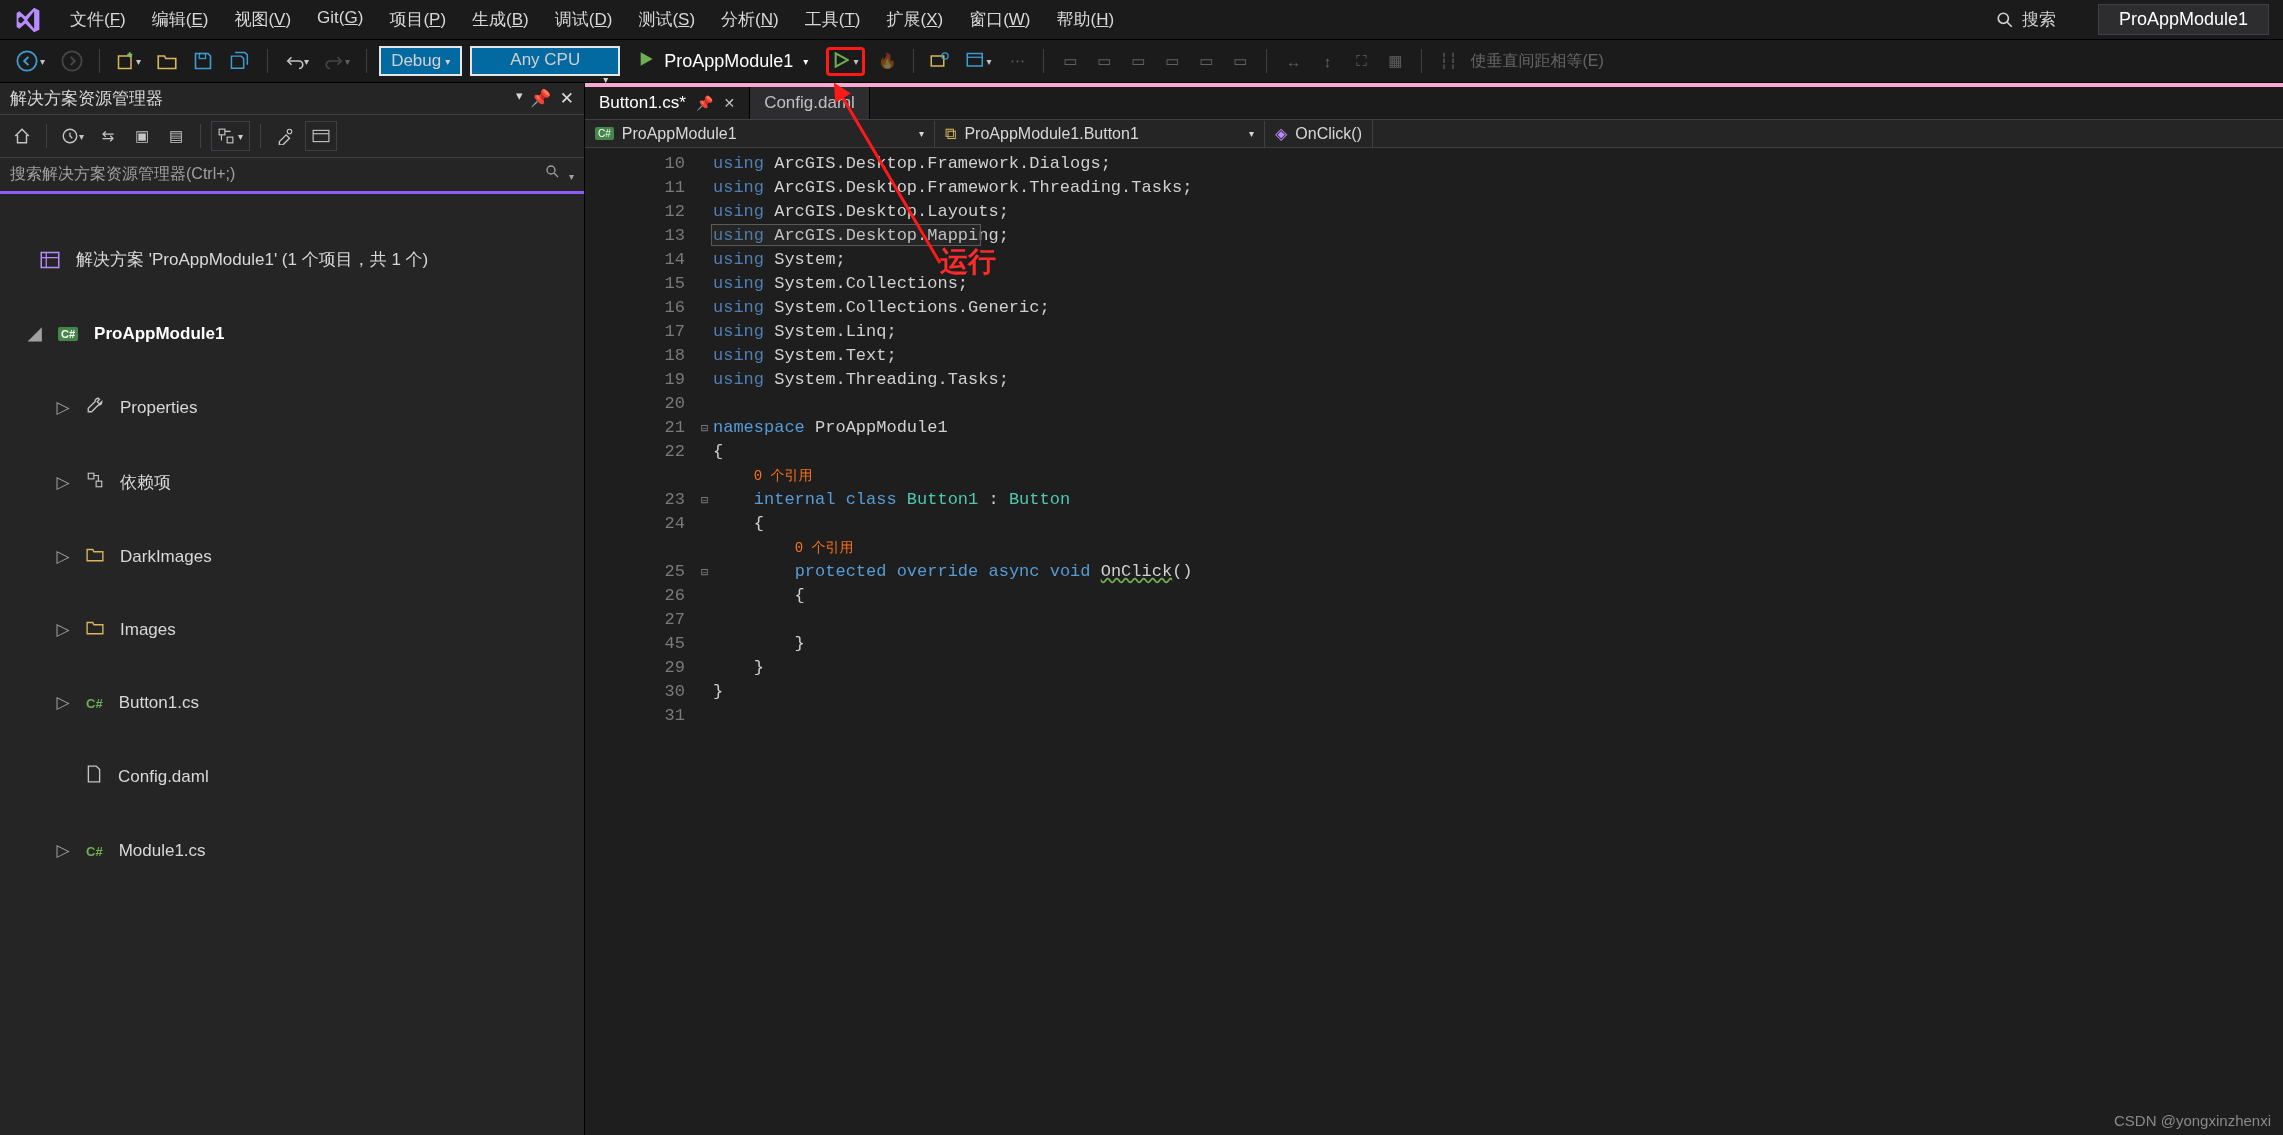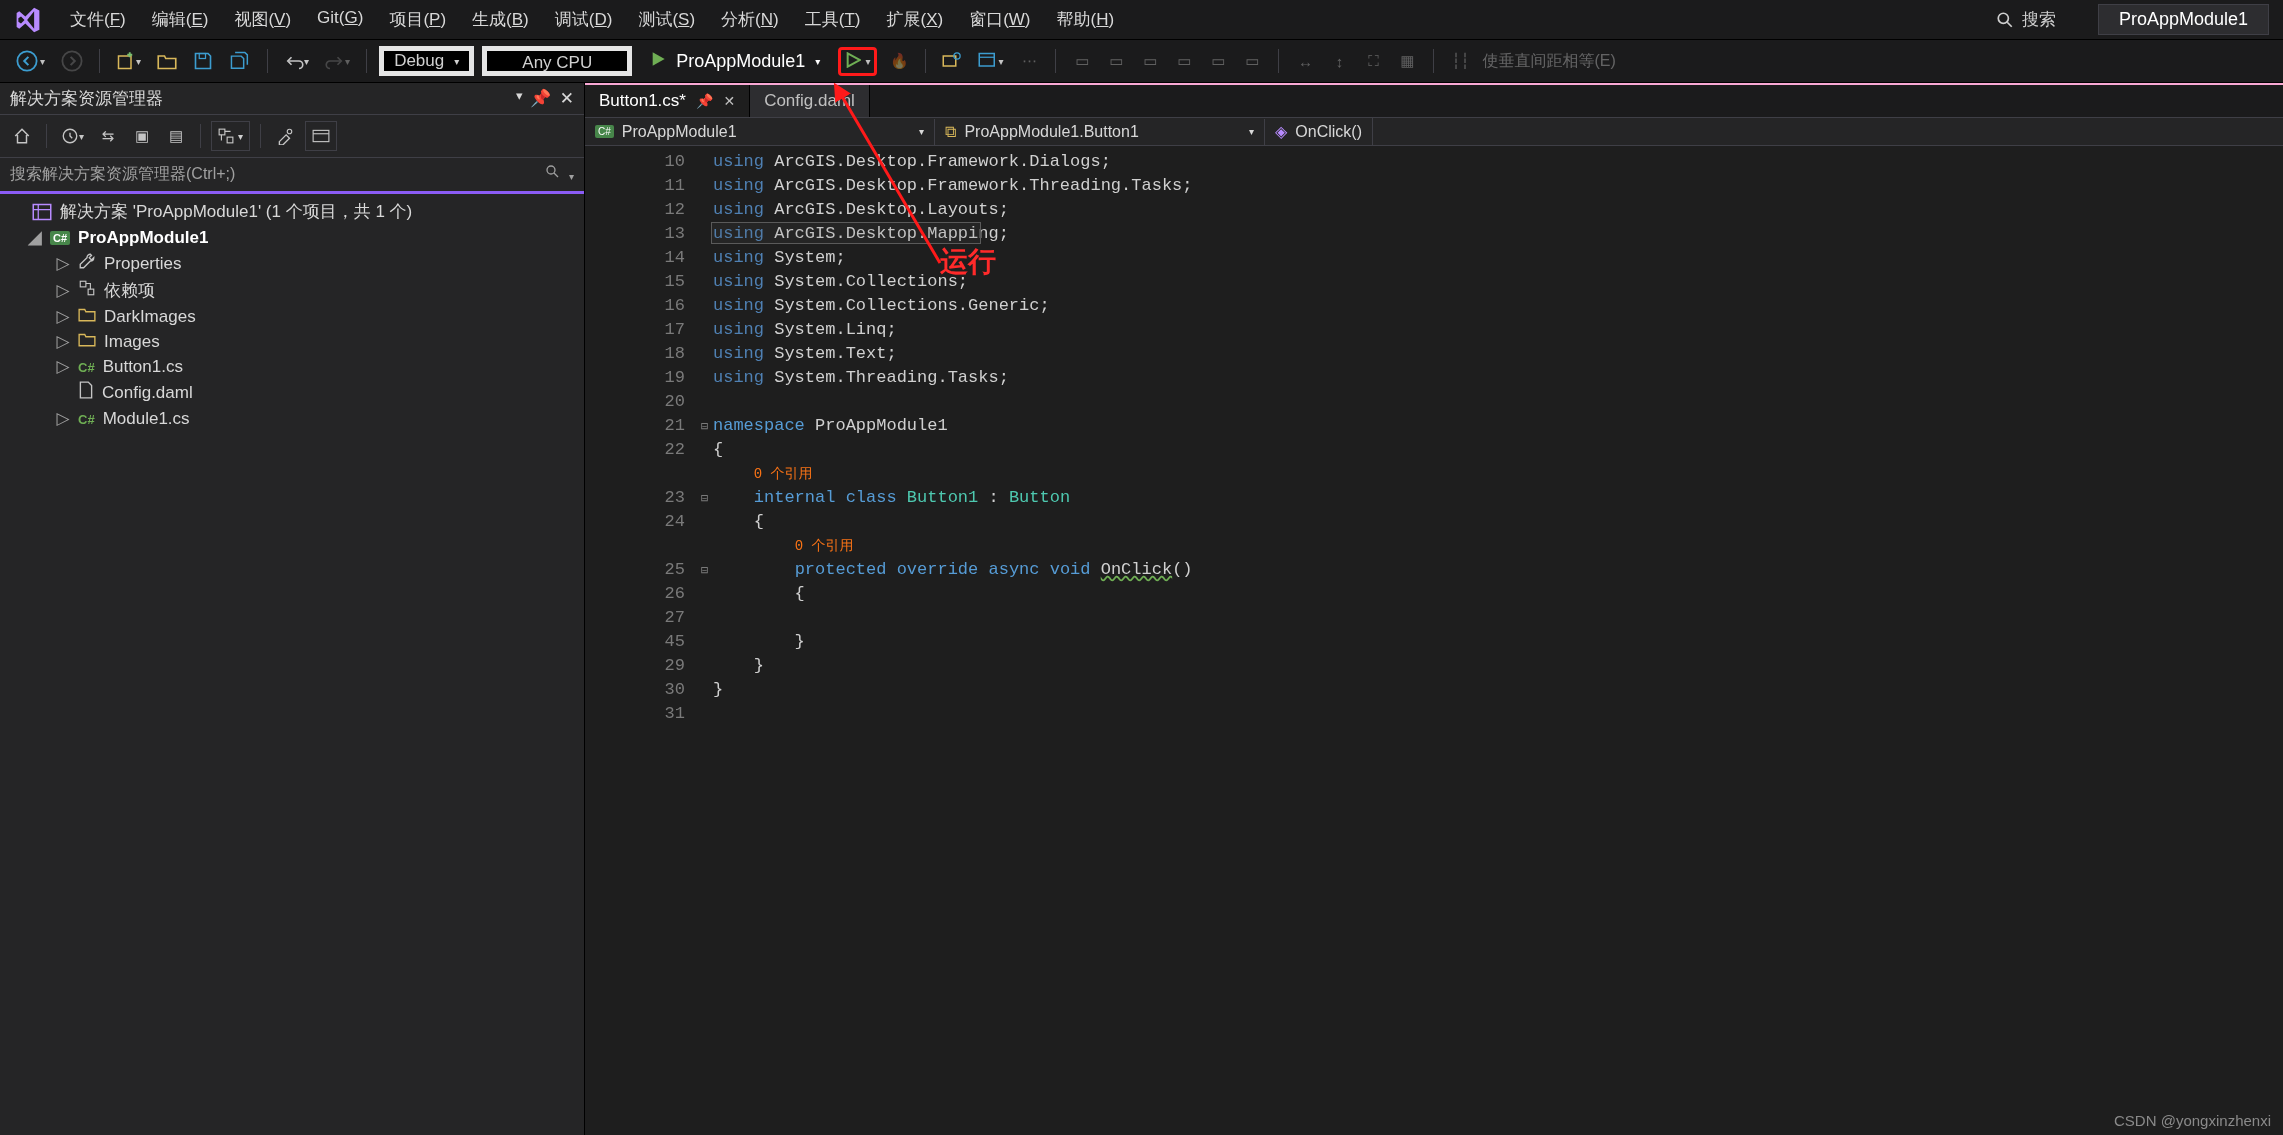--- a/index.html
+++ b/index.html
@@ -33,22 +33,22 @@
   }
   .tb-btn {
     display:flex; align-items:center; justify-content:center;
     min-width:28px; height:28px; padding:2px 4px; color:#c5c5c5;
     cursor:pointer; position:relative;
   }
   .tb-btn svg { display:block; }
   .tb-btn.disabled { opacity:.4; }
   .tb-sep { width:1px; height:24px; background:#3f3f46; margin:0 4px; }
   .tb-combo {
-    display:flex; align-items:center; gap:10px; background:#000000;
-    border:5px solid #e5e5e5; padding:2px 10px; height:30px; color:#d0d0d0;
+    display:flex; align-items:center; gap:4px; background:#0369a1;
+    border:2px solid #e5e5e5; padding:2px 10px; height:30px; color:#d0d0d0;
     font-size:17px;
   }
   .tb-run {
     display:flex; align-items:center; gap:10px; padding:2px 10px; height:30px;
     color:#fff; font-size:18px;
   }
   .tb-run .play { color:#6fae54; }
   .highlight-box {
     border:3px solid #ff1a1a; border-radius:4px; padding:2px 4px;
     display:flex; align-items:center; justify-content:center;
@@ -77,32 +77,32 @@
     display:flex; align-items:center; gap:4px; border:1px solid #3f3f46;
     padding:2px 6px; height:30px;
   }
   .panel-search {
     display:flex; justify-content:space-between;
     padding:6px 10px; border-bottom:3px solid #8b5cf6; color:#a0a0a0;
     font-size:16px;
   }
   .tree { flex:1; overflow:auto; padding:4px 0; }
   .tree-row {
-    display:flex; align-items:center; gap:8px; padding:2px 0 2px 10px;
-    font-size:17px; color:#d8d8d8; white-space:nowrap; cursor:default;
+    display:flex; align-items:center; gap:16px; padding:2px 0 2px 10px;
+    font-size:17px; color:#d8d8d8; white-space:nowrap; cursor:default;margin-top:48px;
   }
   .tree-row .chevron { width:14px; text-align:center; color:#a0a0a0; }
   .tree-row.d1 { padding-left:28px; }
   .tree-row.d2 { padding-left:56px; }
   .tree-row.bold { color:#fff; font-weight:600; }
 
   
   .editor { flex:1; display:flex; flex-direction:column; background:#1e1e1e; }
   .doc-tabs {
-    display:flex; align-items:flex-start; border-top:2px solid #f9a8d4;
+    display:flex; align-items:flex-start; border-top:4px solid #f9a8d4;
     background:#1b1b1c;
   }
   .doc-tab {
     display:flex; align-items:center; gap:10px; padding:6px 14px; font-size:17px;
     border-right:1px solid #000;
   }
   .doc-tab.active { background:#1e1e1e; color:#fff; }
   .doc-tab.inactive { background:#2d2d30; color:#c0c0c0; }
   .doc-tab .pin,.doc-tab .close { font-size:14px; color:#c0c0c0; }
 

